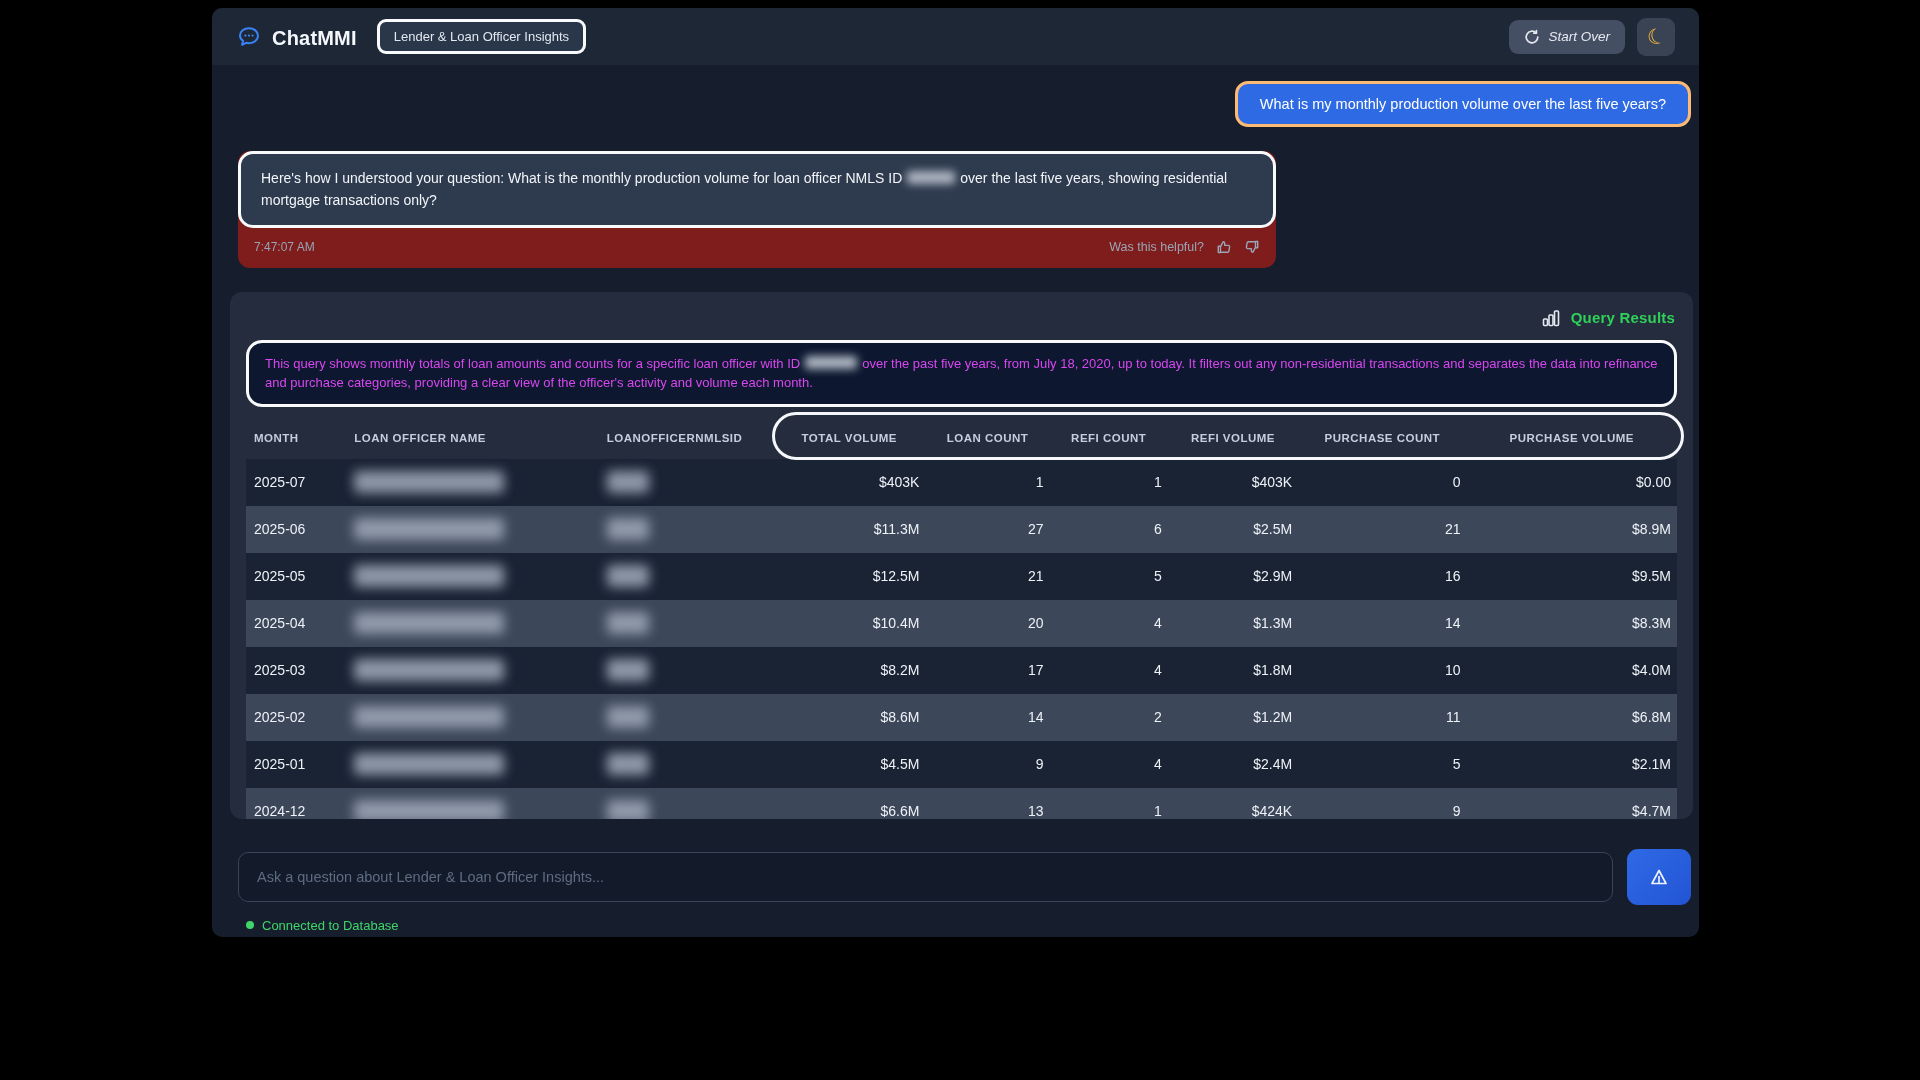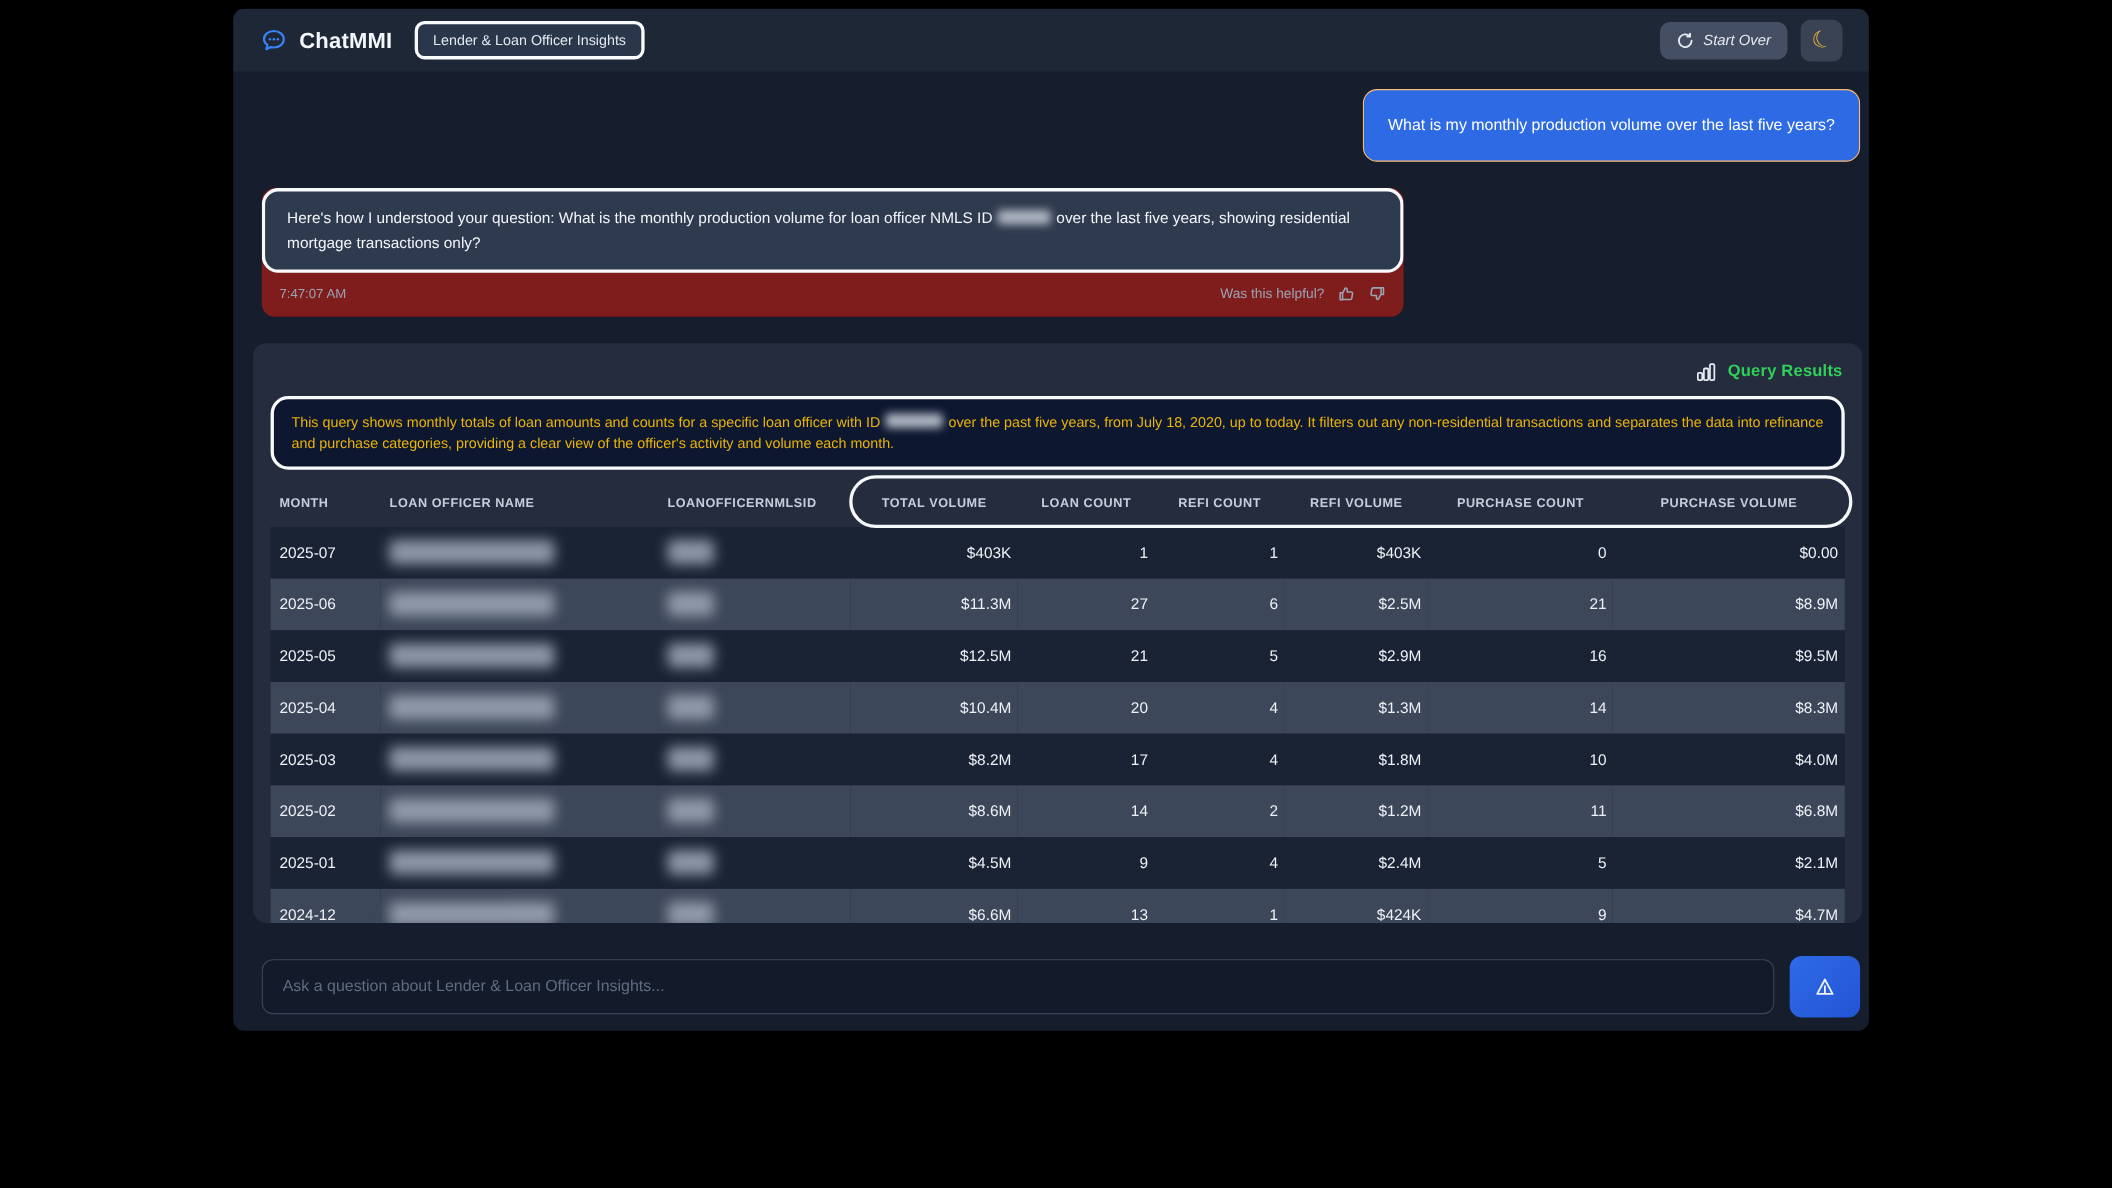--- a/index.html
+++ b/index.html
@@ -32,21 +32,21 @@
     border:none; display:flex; align-items:center; justify-content:center; cursor:pointer;
   }
   .moon-glyph { color:#f4b83e; font-size:21px; line-height:1; transform:rotate(-18deg); }
 
   
   .chat { flex:1; padding:16px 18px 0; position:relative; }
 
   .user-row { display:flex; justify-content:flex-end; margin-right:-10px; }
   .user-bubble {
     background:#2e6ae3; color:#fff; font-size:14.5px;
-    padding:24px 22px; border-radius:13px; border:1px solid #fdba74;
+    padding:12px 22px; border-radius:13px; border:3px solid #fdba74;
   }
 
   .bot-card { margin:24px 0 0 8px; width:1038px; background:#7f1d1d; border-radius:12px; overflow:hidden; }
   .bot-bubble {
     border:3px solid #f8fafc; border-radius:15px; background:#2e3a4e;
     padding:13px 20px; font-size:14px; line-height:1.6; color:#f2f5f9;
   }
   .bot-footer {
     display:flex; align-items:center; justify-content:space-between;
     padding:11px 16px 13px; font-size:12px; color:#98a3b4;
@@ -61,21 +61,21 @@
 
   
   .qr-card {
     margin:24px -12px 0 0; height:527px; background:#242c3e;
     border-radius:12px; overflow:hidden; position:relative;
   }
   .qr-head { display:flex; align-items:center; gap:10px; padding:16px 18px 12px;justify-content:flex-end; }
   .qr-title { color:#2fd158; font-size:15px; font-weight:700; letter-spacing:.2px; }
   .qr-desc {
     margin:0 16px; background:#0d1830; border:3px solid #f8fafc; border-radius:16px;
-    padding:11px 16px; font-size:13px; line-height:1.5; color:#eab308;
+    padding:11px 16px; font-size:13px; line-height:1.5; color:#d946ef;
   }
 
   .qr-table-wrap { margin:10px 16px 0; position:relative; }
   .hdr-ring {
     position:absolute; left:526px; right:-7px; top:-5px; height:48px;
     border:3px solid #f5f7fa; border-radius:24px; pointer-events:none;
   }
   table { width:100%; border-collapse:collapse; table-layout:fixed; }
   thead th {
     height:42px; font-size:11.5px; font-weight:700; letter-spacing:.5px;

